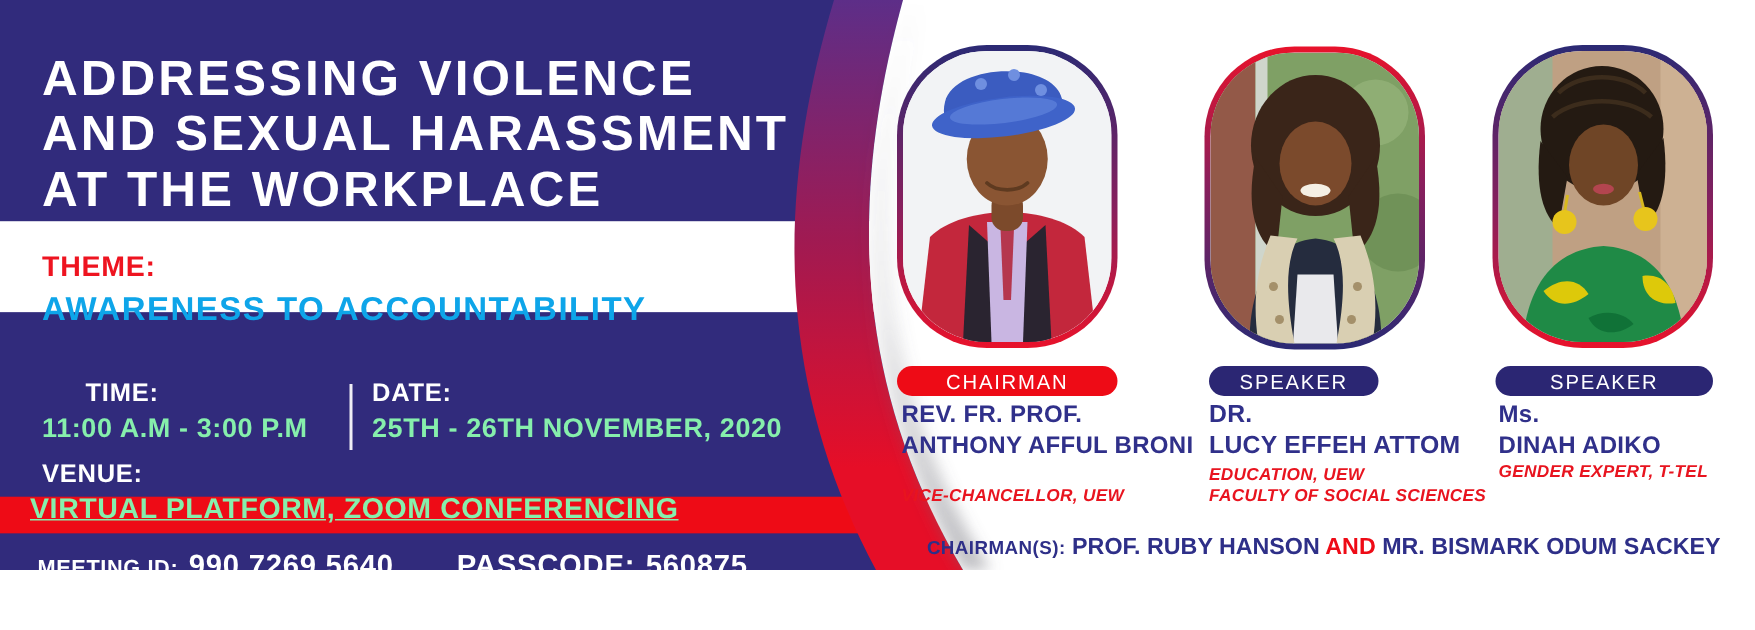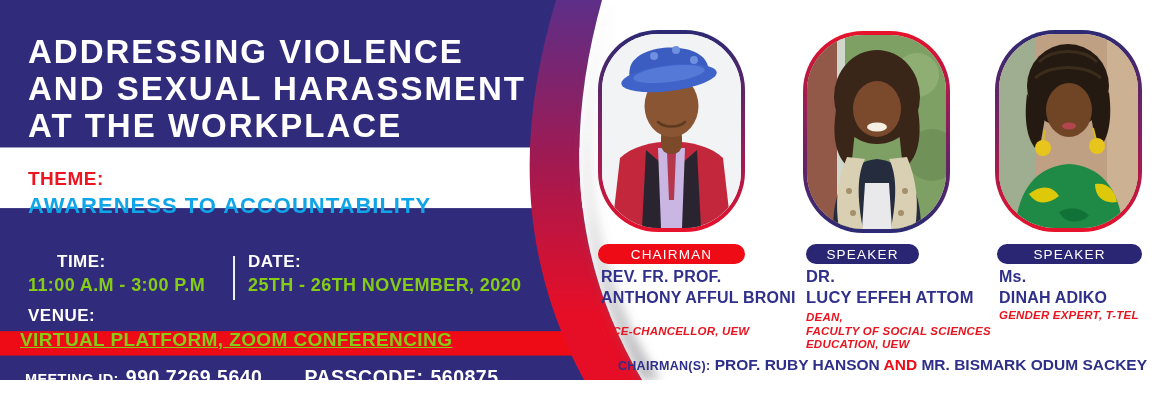--- a/index.html
+++ b/index.html
@@ -11,21 +11,21 @@
   .bg{position:absolute;inset:0;width:100%;height:100%;display:block;}
   .abs{position:absolute;}
 
   
   .title{left:28px;top:33px;color:#ffffff;font-weight:800;font-size:33px;
          line-height:37px;letter-spacing:2px;white-space:nowrap;}
   .theme-label{left:28px;top:168px;color:#ee1420;font-weight:800;font-size:19px;letter-spacing:.5px;}
   .theme-value{left:28px;top:193px;color:#0ea5e9;font-weight:800;font-size:22px;letter-spacing:1px;white-space:nowrap;}
 
   .wlabel{color:#ffffff;font-weight:800;font-size:17px;letter-spacing:.5px;}
-  .wvalue{color:#84cc16;font-weight:800;font-size:18px;letter-spacing:.4px;white-space:nowrap;}
+  .wvalue{color:#86efac;font-weight:800;font-size:18px;letter-spacing:.4px;white-space:nowrap;}
   .time-label{left:28px;top:252px;margin-left:29px;}
   .time-value{left:28px;top:275px;}
   .tdivider{left:233px;top:256px;width:2px;height:44px;background:#ffffff;opacity:.92;}
   .date-label{left:248px;top:252px;}
   .date-value{left:248px;top:275px;}
   .venue-label{left:28px;top:306px;}
   .venue-value{left:20px;top:329px;font-size:19px;text-decoration:underline;}
 
   .meeting{left:25px;top:366px;height:27px;display:flex;align-items:baseline;
            color:#ffffff;font-weight:800;white-space:nowrap;padding-top:0;box-sizing:border-box;}
@@ -205,23 +205,22 @@
   </div>
   <div class="role role1">
     <div>VICE-CHANCELLOR, UEW</div>
   </div>
 
   <div class="names names2">
     <div>DR.</div>
     <div>LUCY EFFEH ATTOM</div>
   </div>
   <div class="role role2">
-    <div>DEAN,</div>
+    <div>EDUCATION, UEW</div>
     <div>FACULTY OF SOCIAL SCIENCES</div>
-    <div>EDUCATION, UEW</div>
   </div>
 
   <div class="names names3">
     <div>Ms.</div>
     <div>DINAH ADIKO</div>
   </div>
   <div class="role role3">
     <div>GENDER EXPERT, T-TEL</div>
   </div>
 

